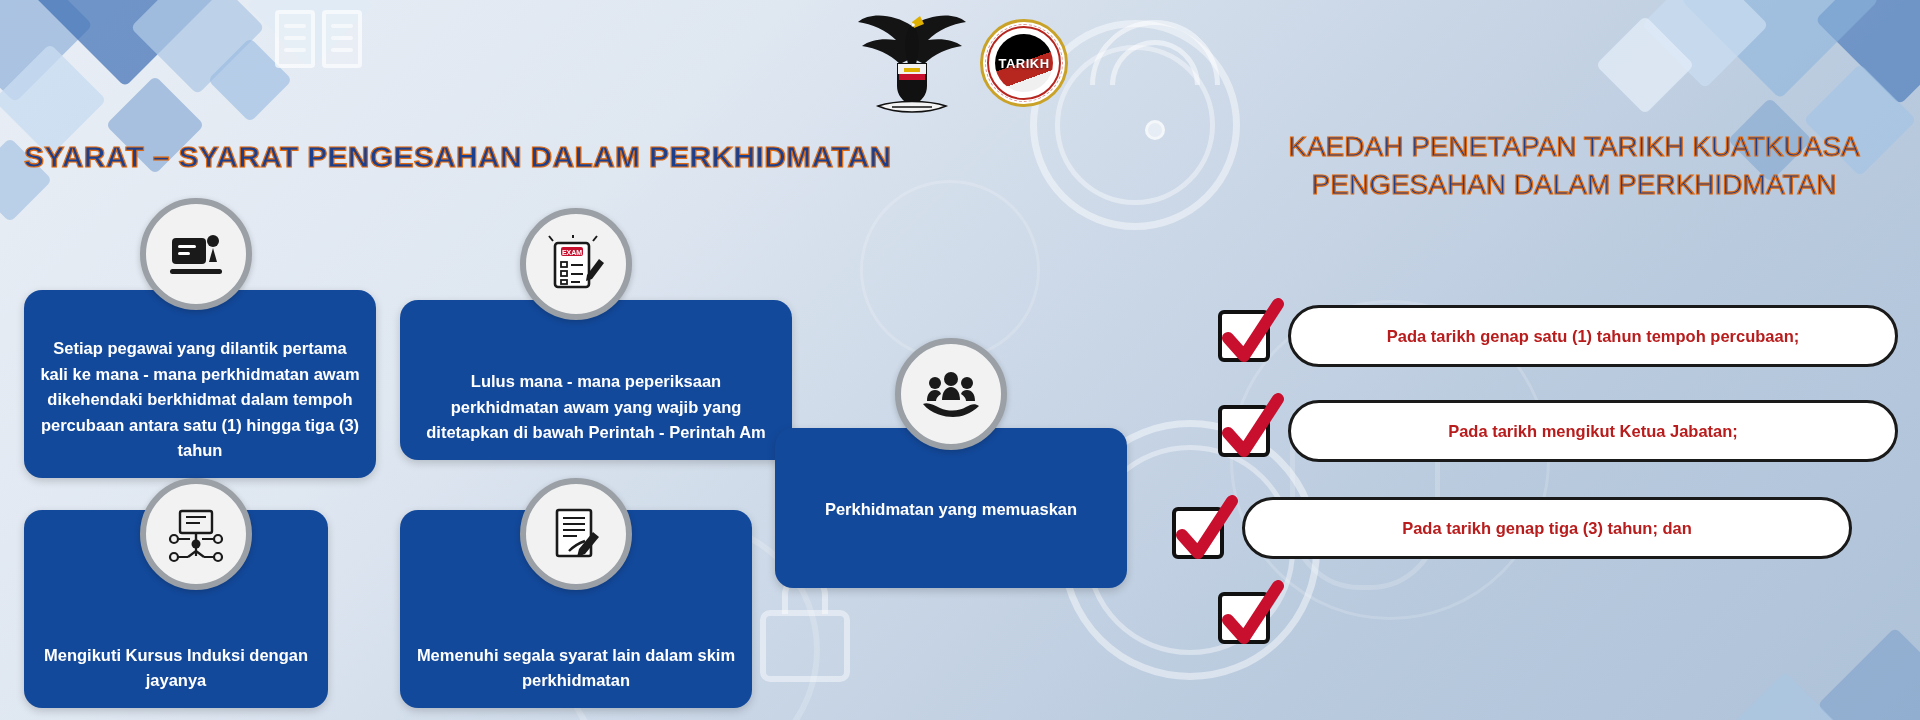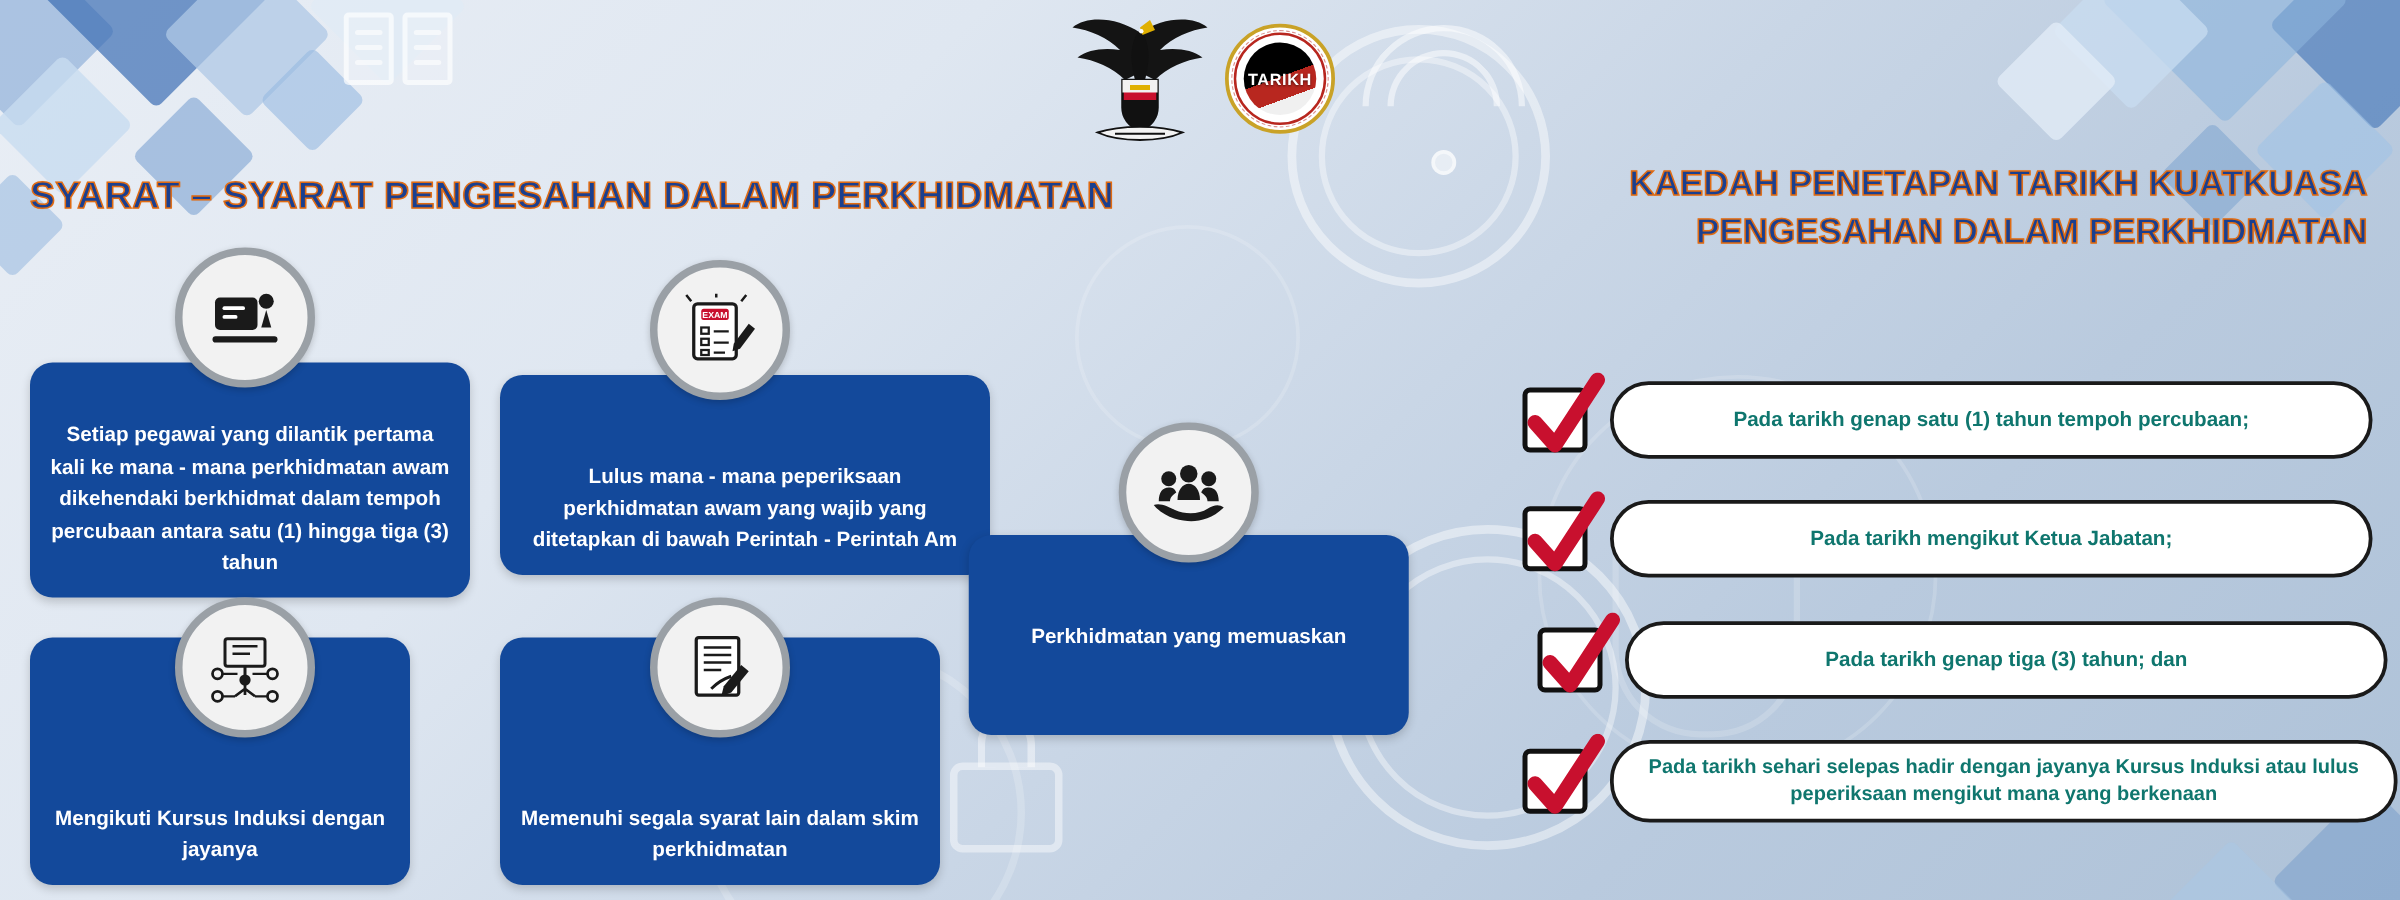--- a/index.html
+++ b/index.html
@@ -139,24 +139,24 @@
     color: #1a3f8f;
     letter-spacing: .3px;
     -webkit-text-stroke: 1.2px #e06b12;
     text-shadow: 0 0 1px #e06b12;
     white-space: nowrap;
   }
   .title-right {
     position: absolute;
     right: 26px; top: 128px;
     width: 640px;
-    text-align: right;
+    text-align: center;
     font-size: 28px;
     line-height: 1.35;
-    font-weight: bold;
+    font-weight: normal;
     color: #1a3f8f;
     -webkit-text-stroke: 1.2px #e06b12;
     text-shadow: 0 0 1px #e06b12;
   }
 
   
   .card {
     position: absolute;
     background: #13499b;
     border-radius: 18px;
@@ -207,21 +207,21 @@
     border: 3px solid #1a1a1a;
     border-radius: 32px;
     height: 62px;
     display: flex;
     align-items: center;
     justify-content: center;
     padding: 22px 22px;
     text-align: center;
     font-size: 16.5px;
     font-weight: bold;
-    color: #0f766e;
+    color: #b91c1c;
     line-height: 1.35;
   }
   .pill.tall { height: 66px; font-size: 16px; }
 </style>
 </head>
 <body>
 
 <div id="infographic">
 
   <div class="bg-layer">
@@ -394,35 +394,32 @@
     <div class="checkbox">
       <svg width="70" height="74" viewBox="0 0 70 74">
         <path d="M12 40 L28 58 L62 6" stroke="#c8102e" stroke-width="12" fill="none" stroke-linecap="round" stroke-linejoin="round"></path>
       </svg>
     </div>
     <div class="pill" style="width:610px;">
       <span>Pada tarikh mengikut Ketua Jabatan;</span>
     </div>
   </div>
 
-  <div class="check-row" style="left:1230px; top:497px;">
+  <div class="check-row" style="left:1172px; top:497px;align-items:flex-end;">
     <div class="checkbox">
       <svg width="70" height="74" viewBox="0 0 70 74">
         <path d="M12 40 L28 58 L62 6" stroke="#c8102e" stroke-width="12" fill="none" stroke-linecap="round" stroke-linejoin="round"></path>
       </svg>
     </div>
     <div class="pill" style="width:610px;">
       <span>Pada tarikh genap tiga (3) tahun; dan</span>
     </div>
   </div>
 
   <div class="check-row" style="left:1218px; top:592px;">
     <div class="checkbox">
       <svg width="70" height="74" viewBox="0 0 70 74">
         <path d="M12 40 L28 58 L62 6" stroke="#c8102e" stroke-width="12" fill="none" stroke-linecap="round" stroke-linejoin="round"></path>
       </svg>
     </div>
-    <div class="pill tall" style="width:630px;">
-      <span>Pada tarikh sehari selepas hadir dengan jayanya Kursus Induksi atau lulus peperiksaan mengikut mana yang berkenaan</span>
-    </div>
   </div>
 
 </div>
 
 </body></html>

